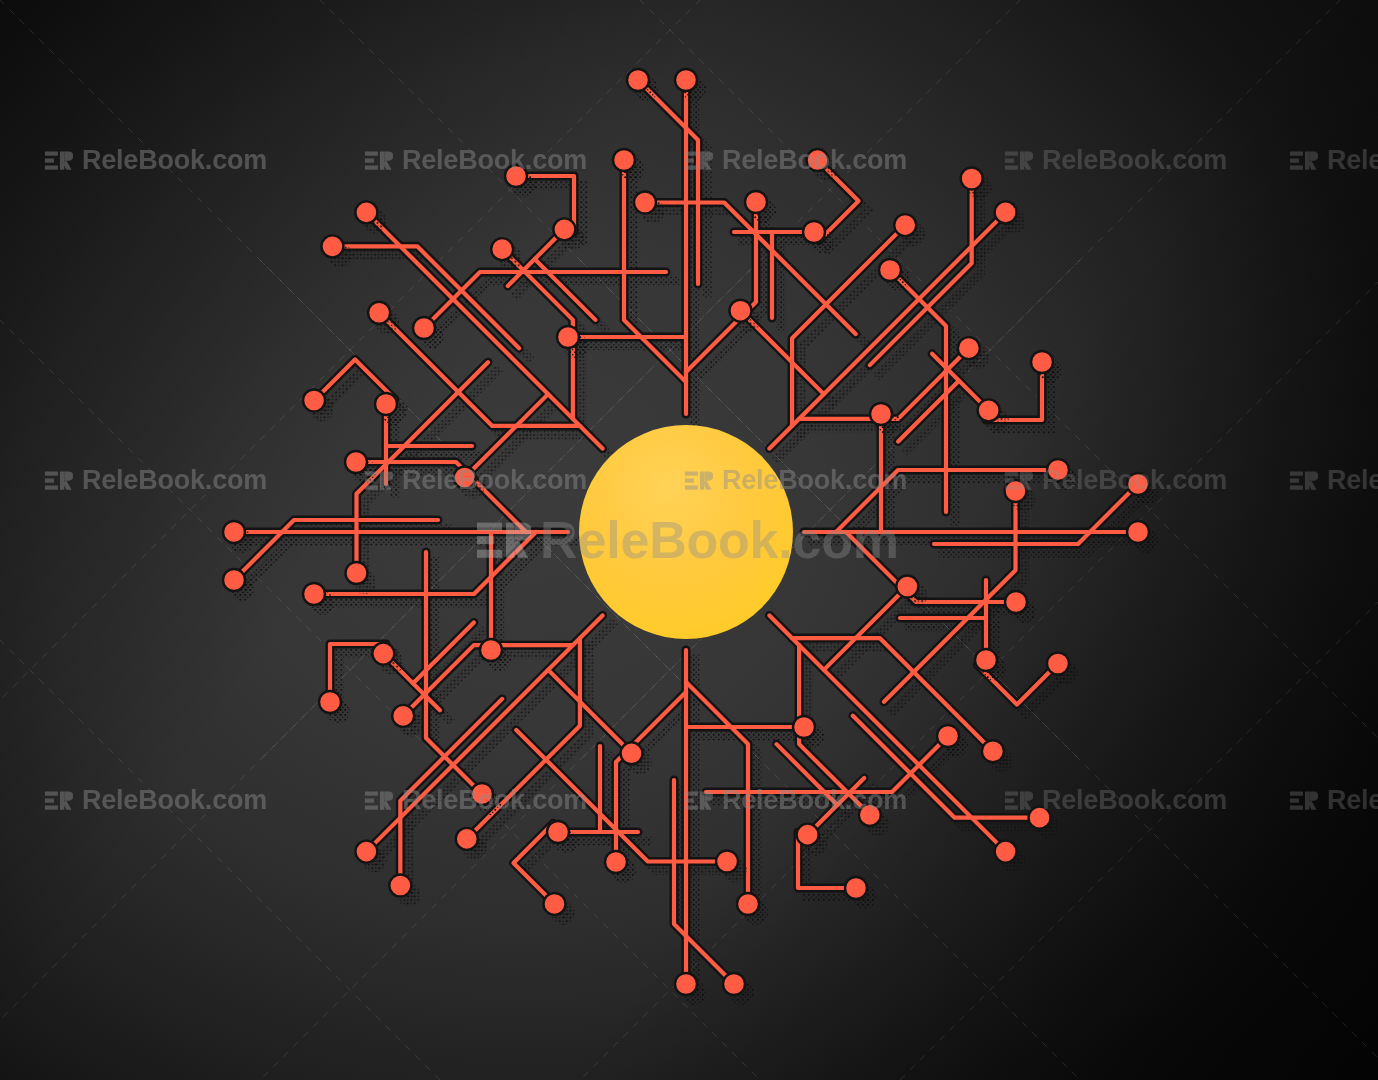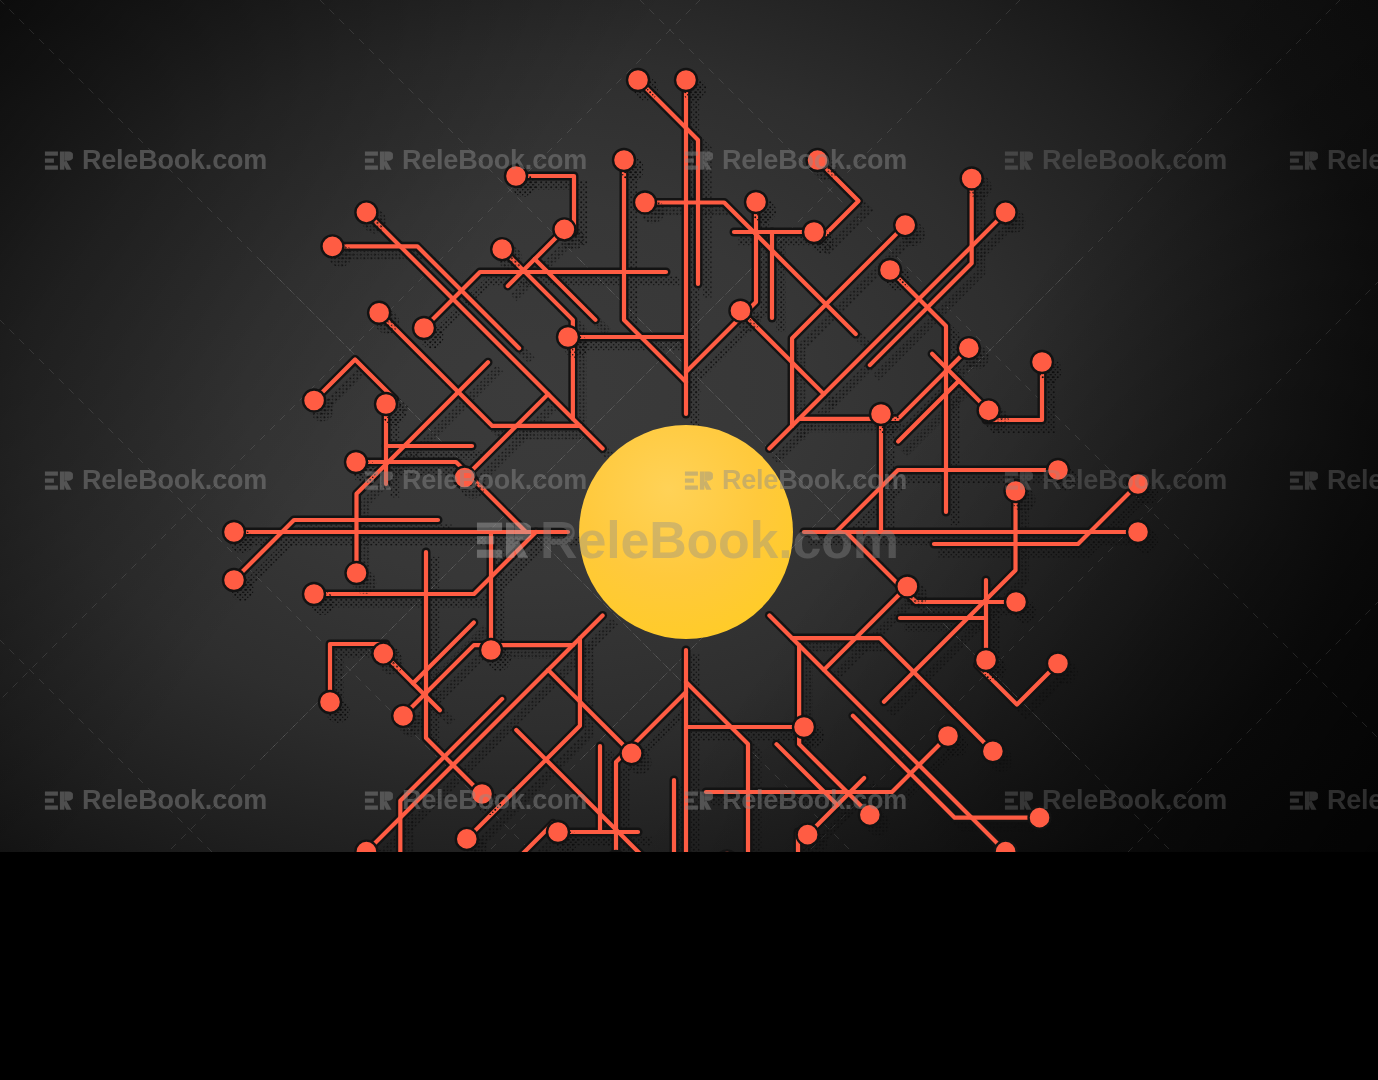--- a/index.html
+++ b/index.html
@@ -6,21 +6,21 @@
     margin: 0;
     padding: 0;
     background: #000;
   }
   body {
     font-family: "Liberation Sans", sans-serif;
   }
   #stage {
     position: relative;
     width: 1378px;
-    height: 852px;
+    height: 1080px;
     overflow: hidden;
     background: #111111;
   }
   #bg-gradient {
     position: absolute;
     inset: 0;
     background:
       radial-gradient(ellipse 78% 86% at 38% 46%, #3b3b3b 0%, #373737 26%, #2e2e2e 46%, #1f1f1f 66%, #121212 82%, #0c0c0c 100%);
   }
   #bg-vignette {

